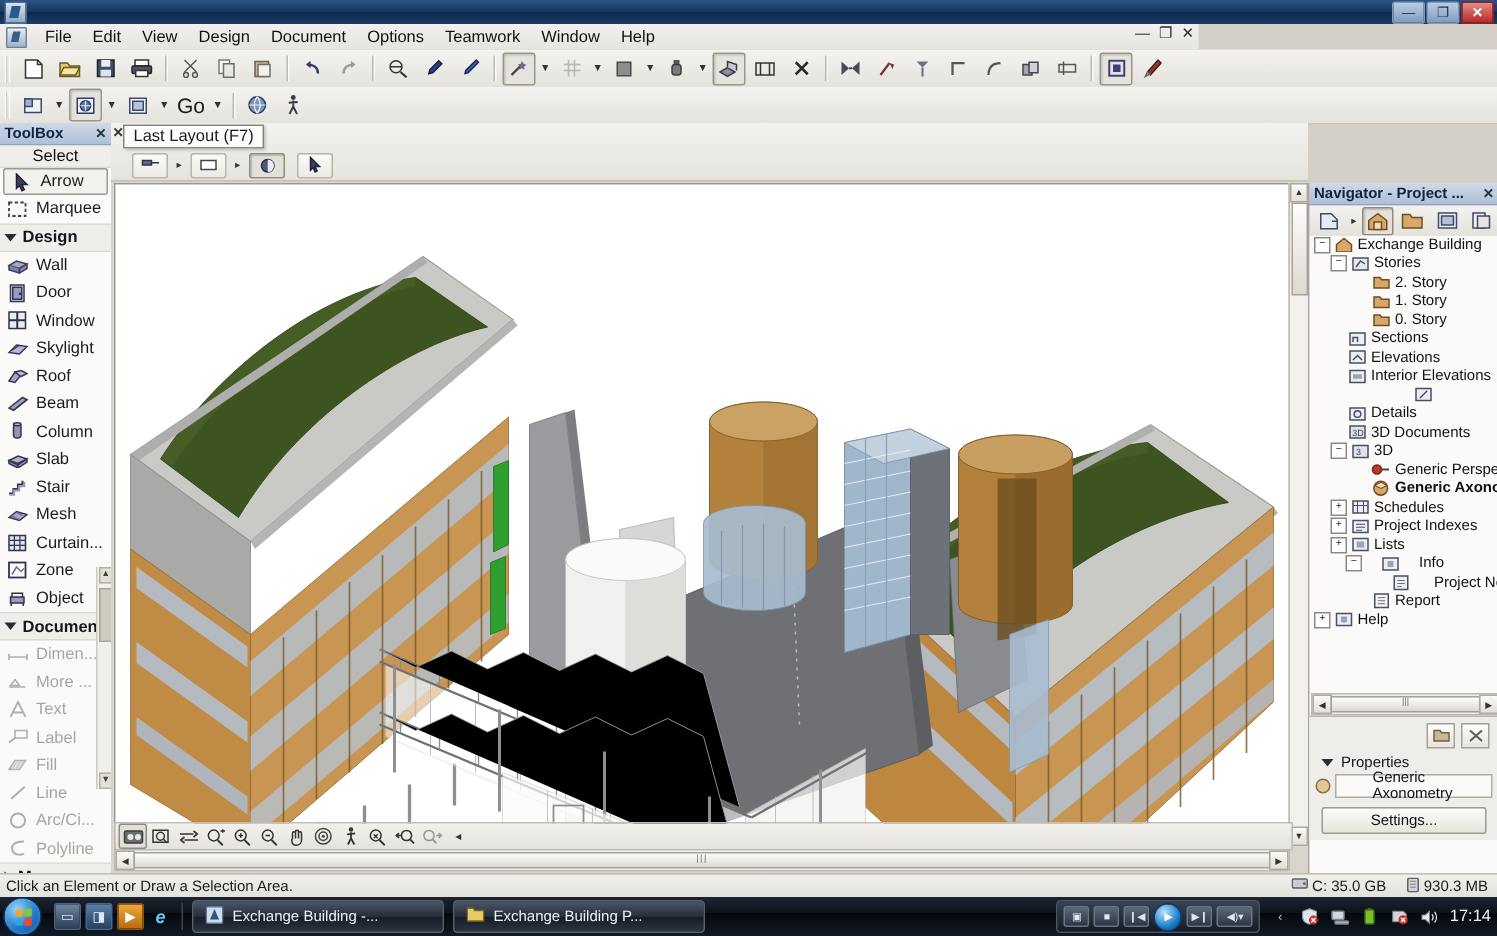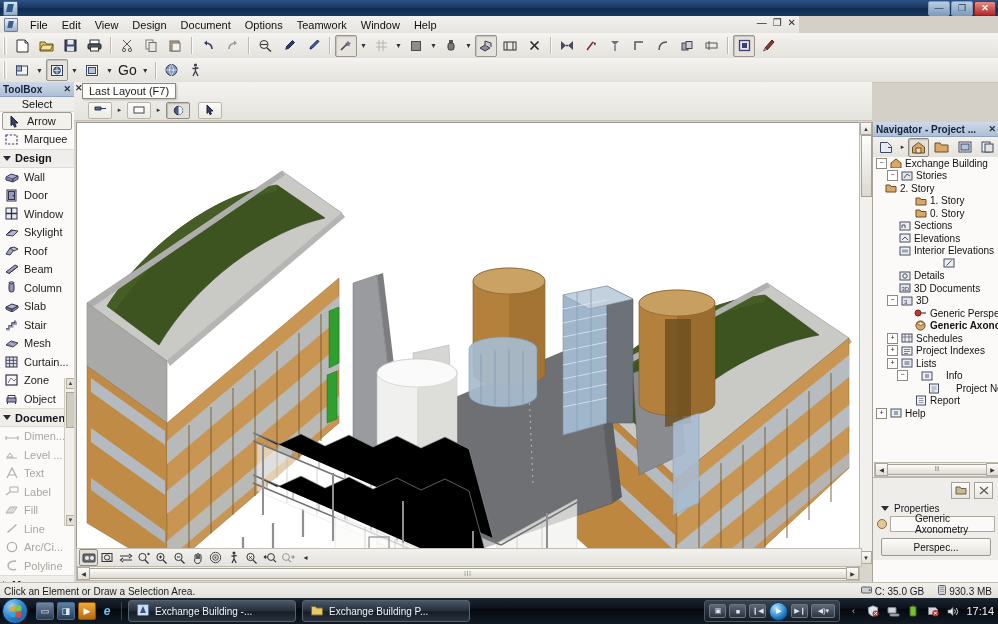--- a/index.html
+++ b/index.html
@@ -690,21 +690,21 @@
         <span>Dimen...</span>
       </div>
 
       <div class="tbx-item dim">
         <span class="ico">
           <svg width="13" height="11" viewBox="0 0 13 11">
               <path d="M2 8l3-4 3 4z" fill="none" stroke="#b0aea9"></path>
               <path d="M1 9h11" stroke="#b0aea9"></path>
             </svg>
         </span>
-        <span>Level ...</span>
+        <span>More ...</span>
       </div>
 
       <div class="tbx-item dim">
         <span class="ico">
           <svg width="12" height="12" viewBox="0 0 12 12">
               <path d="M1 11L6 1l5 10M3 8h6" fill="none" stroke="#b0aea9" stroke-width="1.2"></path>
             </svg>
         </span>
         <span>Text</span>
       </div>
@@ -1163,21 +1163,21 @@
         <span class="exp">−</span>
         <span class="ticon2">
           <svg width="12" height="10" viewBox="0 0 12 10">
               <rect x="1" y="1" width="10" height="8" fill="#e6e8ee" stroke="#4a4f62"></rect>
               <path d="M3 7l3-4 3 2" fill="none" stroke="#4a4f62"></path>
             </svg>
         </span>
         <span>Stories</span>
       </div>
 
-      <div class="trow" style="align-items:center;">
+      <div class="trow" style="padding-left:30px;align-items:center;">
         <span class="noexp"></span>
         <span class="ticon2">
           <svg width="12" height="10" viewBox="0 0 12 10">
               <path d="M1 2h4l1 1.5h5V9H1z" fill="#d8a86a" stroke="#6e4f22"></path>
             </svg>
         </span>
         <span>2. Story</span>
       </div>
       <div class="trow" style="padding-left:30px;">
         <span class="noexp"></span>
@@ -1388,21 +1388,21 @@
         </div>
       </div>
       <div class="prop-head">
         <span class="tri"></span>
         <span>Properties</span>
       </div>
       <div class="prop-val">
         <span style="width:8px;height:8px;border-radius:50%;border:1px solid #8a6d3a;background:#e2c79a;display:inline-block;"></span>
         <span class="field">Generic Axonometry</span>
       </div>
-      <div class="settings">Perspec...</div>
+      <div class="settings">Settings...</div>
     </div>
   </div>
 
   <div class="statusbar">
     <span class="st-left">Click an Element or Draw a Selection Area.</span>
     <div class="st-right">
       <span class="st-cell">
         <span>
           <svg width="11" height="9" viewBox="0 0 11 9">
               <rect x="0.5" y="1" width="10" height="6" rx="1" fill="#c9ccd1" stroke="#5d6168"></rect>

